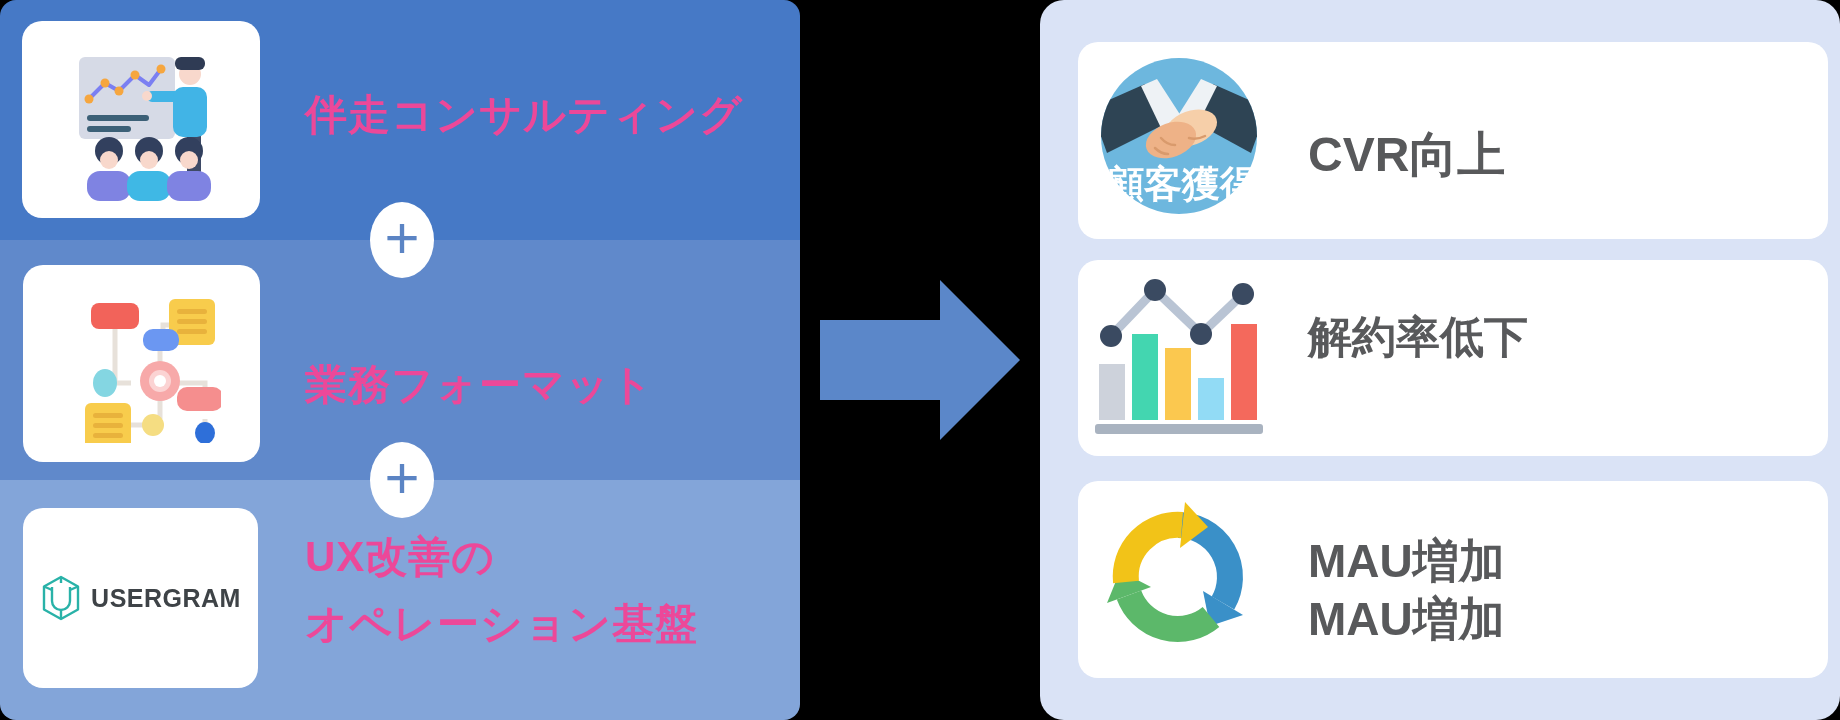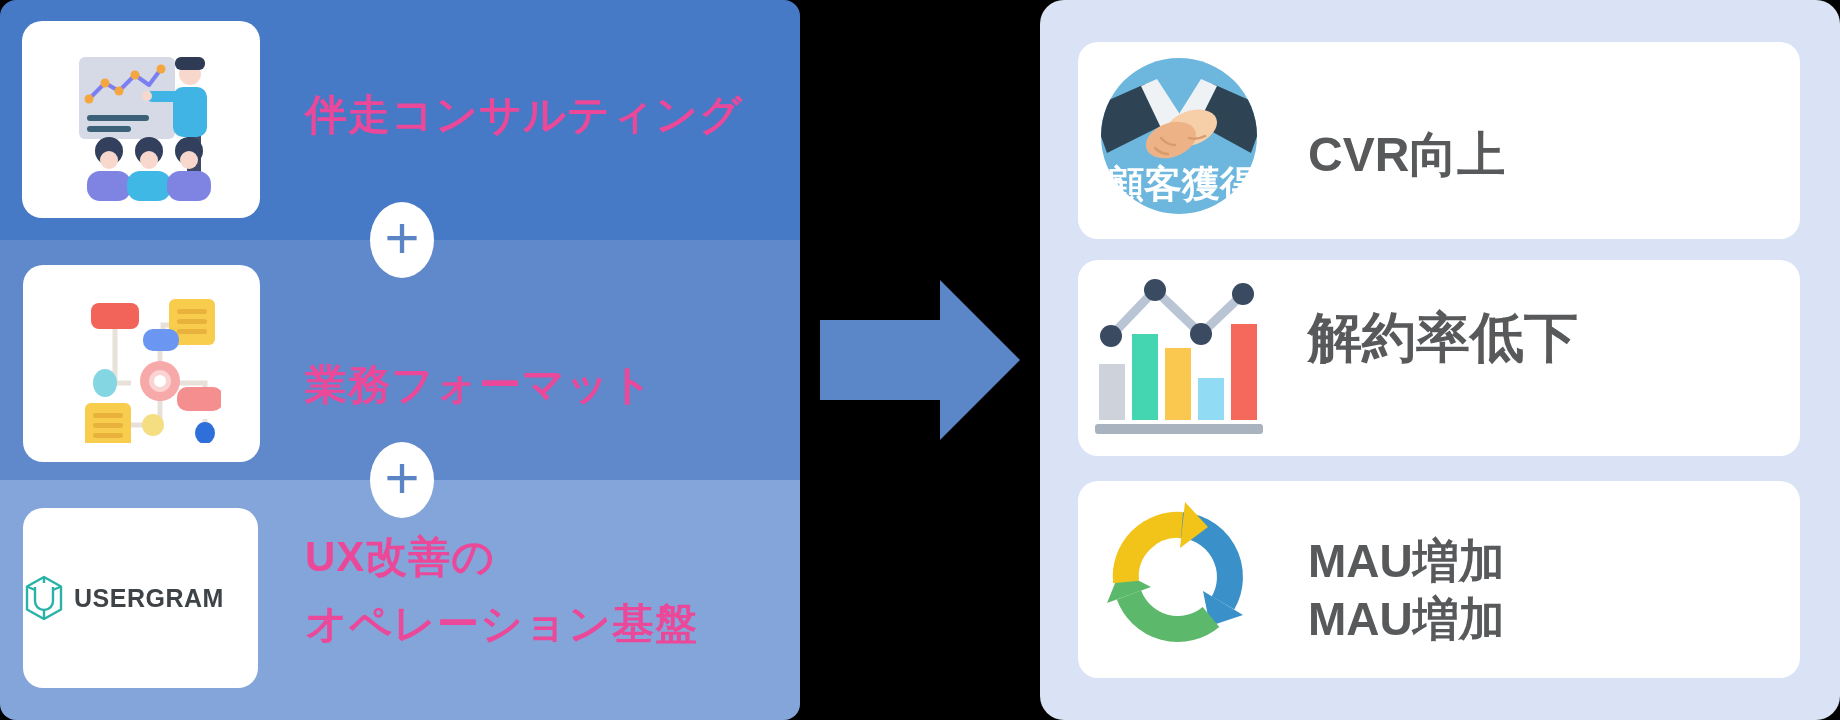--- a/index.html
+++ b/index.html
@@ -9,43 +9,43 @@
   }
   
   .left-panel{position:absolute;left:0;top:0;width:800px;height:720px;border-radius:16px;overflow:hidden;}
   .lrow{position:absolute;left:0;width:800px;height:240px;}
   .lrow.r1{top:0;background:#4679c6;}
   .lrow.r2{top:240px;background:#6089cb;}
   .lrow.r3{top:480px;background:#83a5d9;}
   .lcard{position:absolute;background:#fff;border-radius:20px;}
   .lcard.c1{left:22px;top:21px;width:238px;height:197px;}
   .lcard.c2{left:23px;top:265px;width:237px;height:197px;}
-  .lcard.c3{left:23px;top:508px;width:235px;height:180px;display:flex;align-items:center;gap:9px;}
+  .lcard.c3{left:23px;top:508px;width:235px;height:180px;display:flex;align-items:center;justify-content:center;gap:9px;}
   .row-label{position:absolute;left:305px;color:#ec4899;font-weight:bold;font-size:42px;line-height:46px;white-space:nowrap;letter-spacing:1px;}
   .row-label.t1{top:92px;}
   .row-label.t2{top:362px;}
   .row-label.t3{top:523px;line-height:67px;}
   .plus-badge{position:absolute;left:370px;width:64px;height:76px;background:#ffffff;border-radius:50%;
     display:flex;align-items:center;justify-content:center;color:#5b84c4;font-size:60px;font-weight:500;}
   .plus-badge.p1{top:202px;}
   .plus-badge.p2{top:442px;}
   .plus-badge span{transform:translateY(-3px);}
   .usergram-text{font-size:25px;font-weight:bold;color:#3e4347;letter-spacing:0.5px;}
   
   .big-arrow{position:absolute;left:820px;top:280px;}
   
   .right-panel{position:absolute;left:1040px;top:0;width:800px;height:720px;background:#dae3f6;border-radius:24px;}
-  .rcard{position:absolute;left:38px;width:722px;background:#fff;border-radius:20px;}
+  .rcard{position:absolute;left:38px;width:722px;background:#fff;border-radius:20px;padding-left:28px;}
   .rcard.c1{top:42px;height:197px;}
   .rcard.c2{top:260px;height:196px;}
   .rcard.c3{top:481px;height:197px;text-align:center;}
   .rcard .icon-wrap{position:absolute;}
   .card-text{position:absolute;left:230px;color:#58595b;font-weight:bold;white-space:nowrap;margin-top:11px;}
   .rcard.c1 .card-text{top:78px;font-size:48px;line-height:48px;}
-  .rcard.c2 .card-text{top:36px;font-size:54px;line-height:60px;}
+  .rcard.c2 .card-text{top:36px;font-size:44px;line-height:60px;}
   .rcard.c3 .card-text{top:40px;font-size:46px;line-height:58px;}
   .badge-label{position:absolute;left:5px;top:122px;width:198px;text-align:center;color:#ffffff;
     font-weight:bold;font-size:38px;line-height:40px;white-space:nowrap;}
 </style>
 </head>
 <body>
 
 <div id="stage">
 
   <div class="left-panel">

